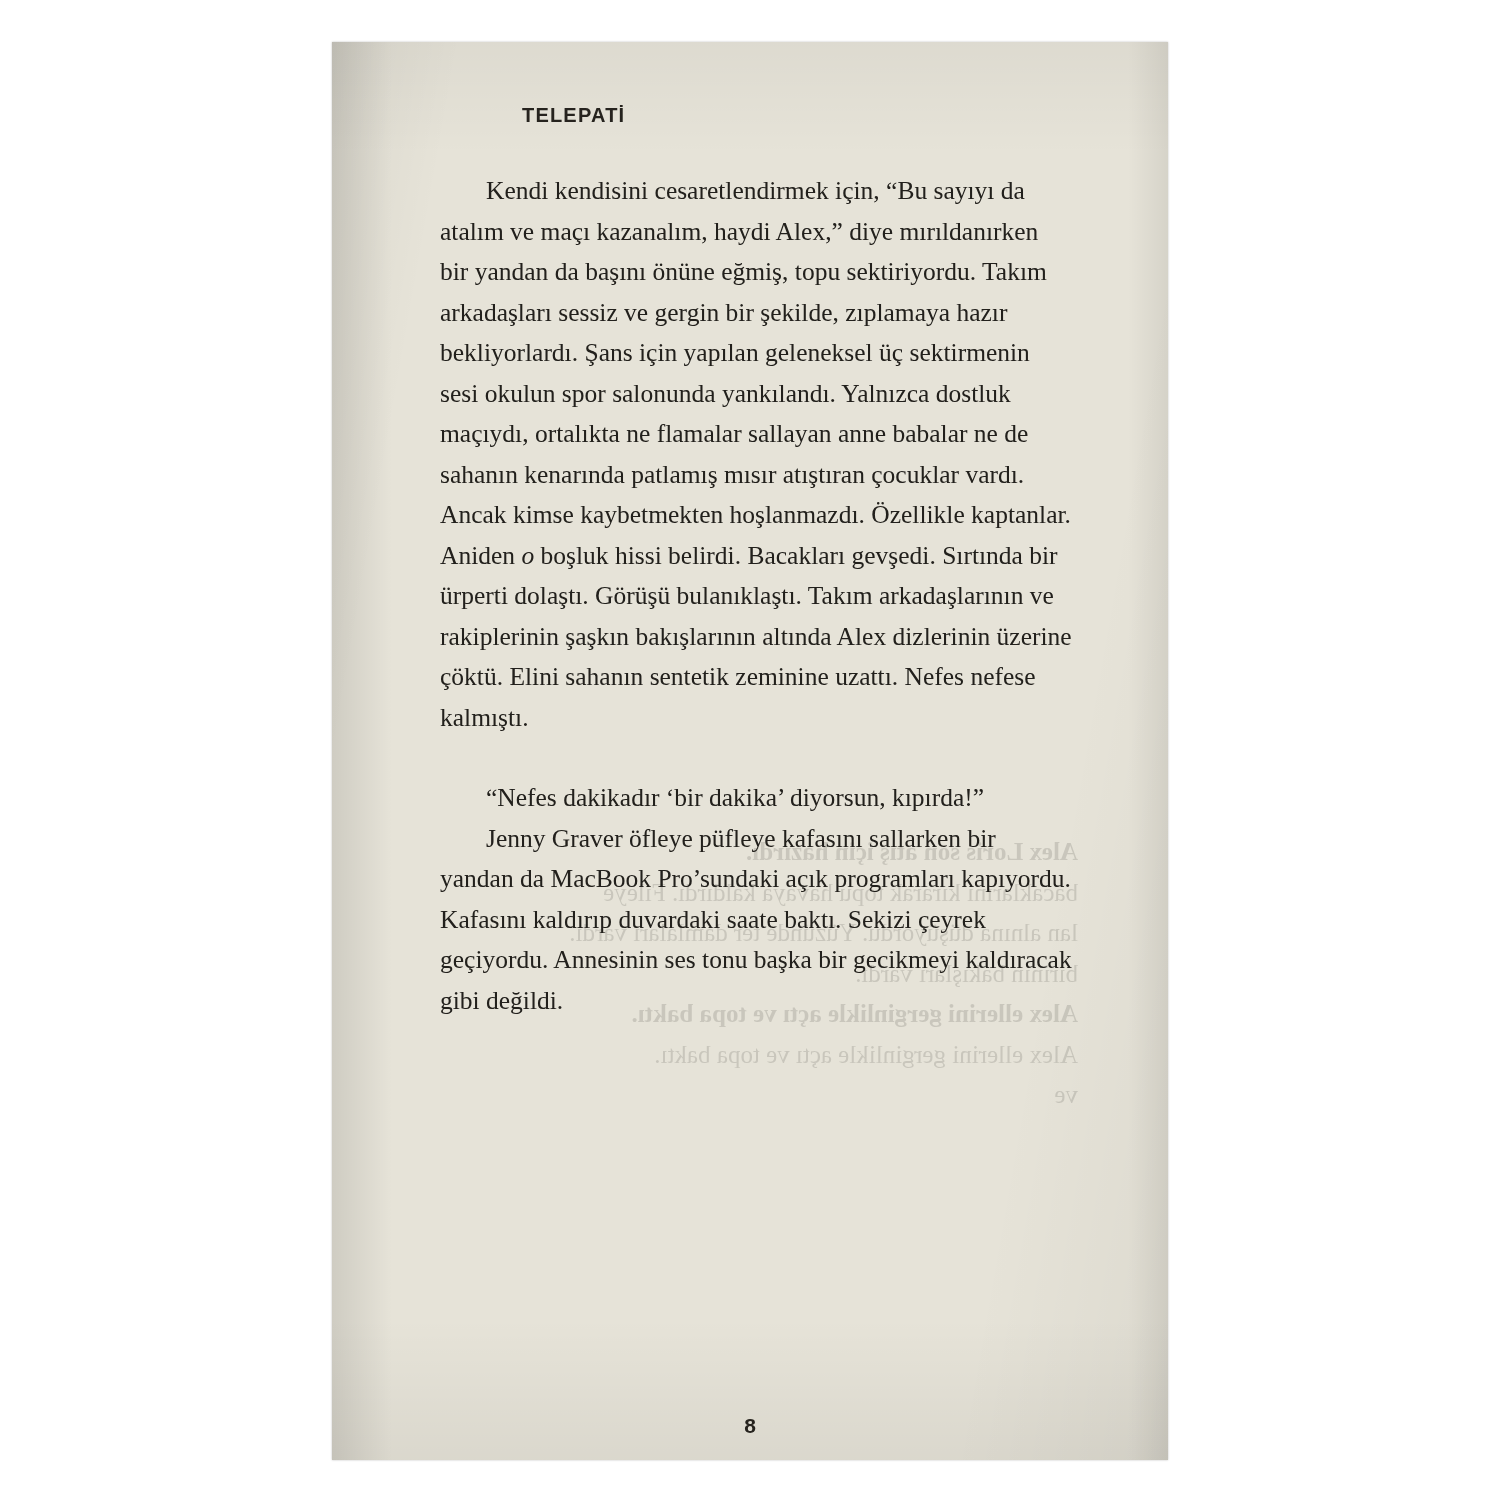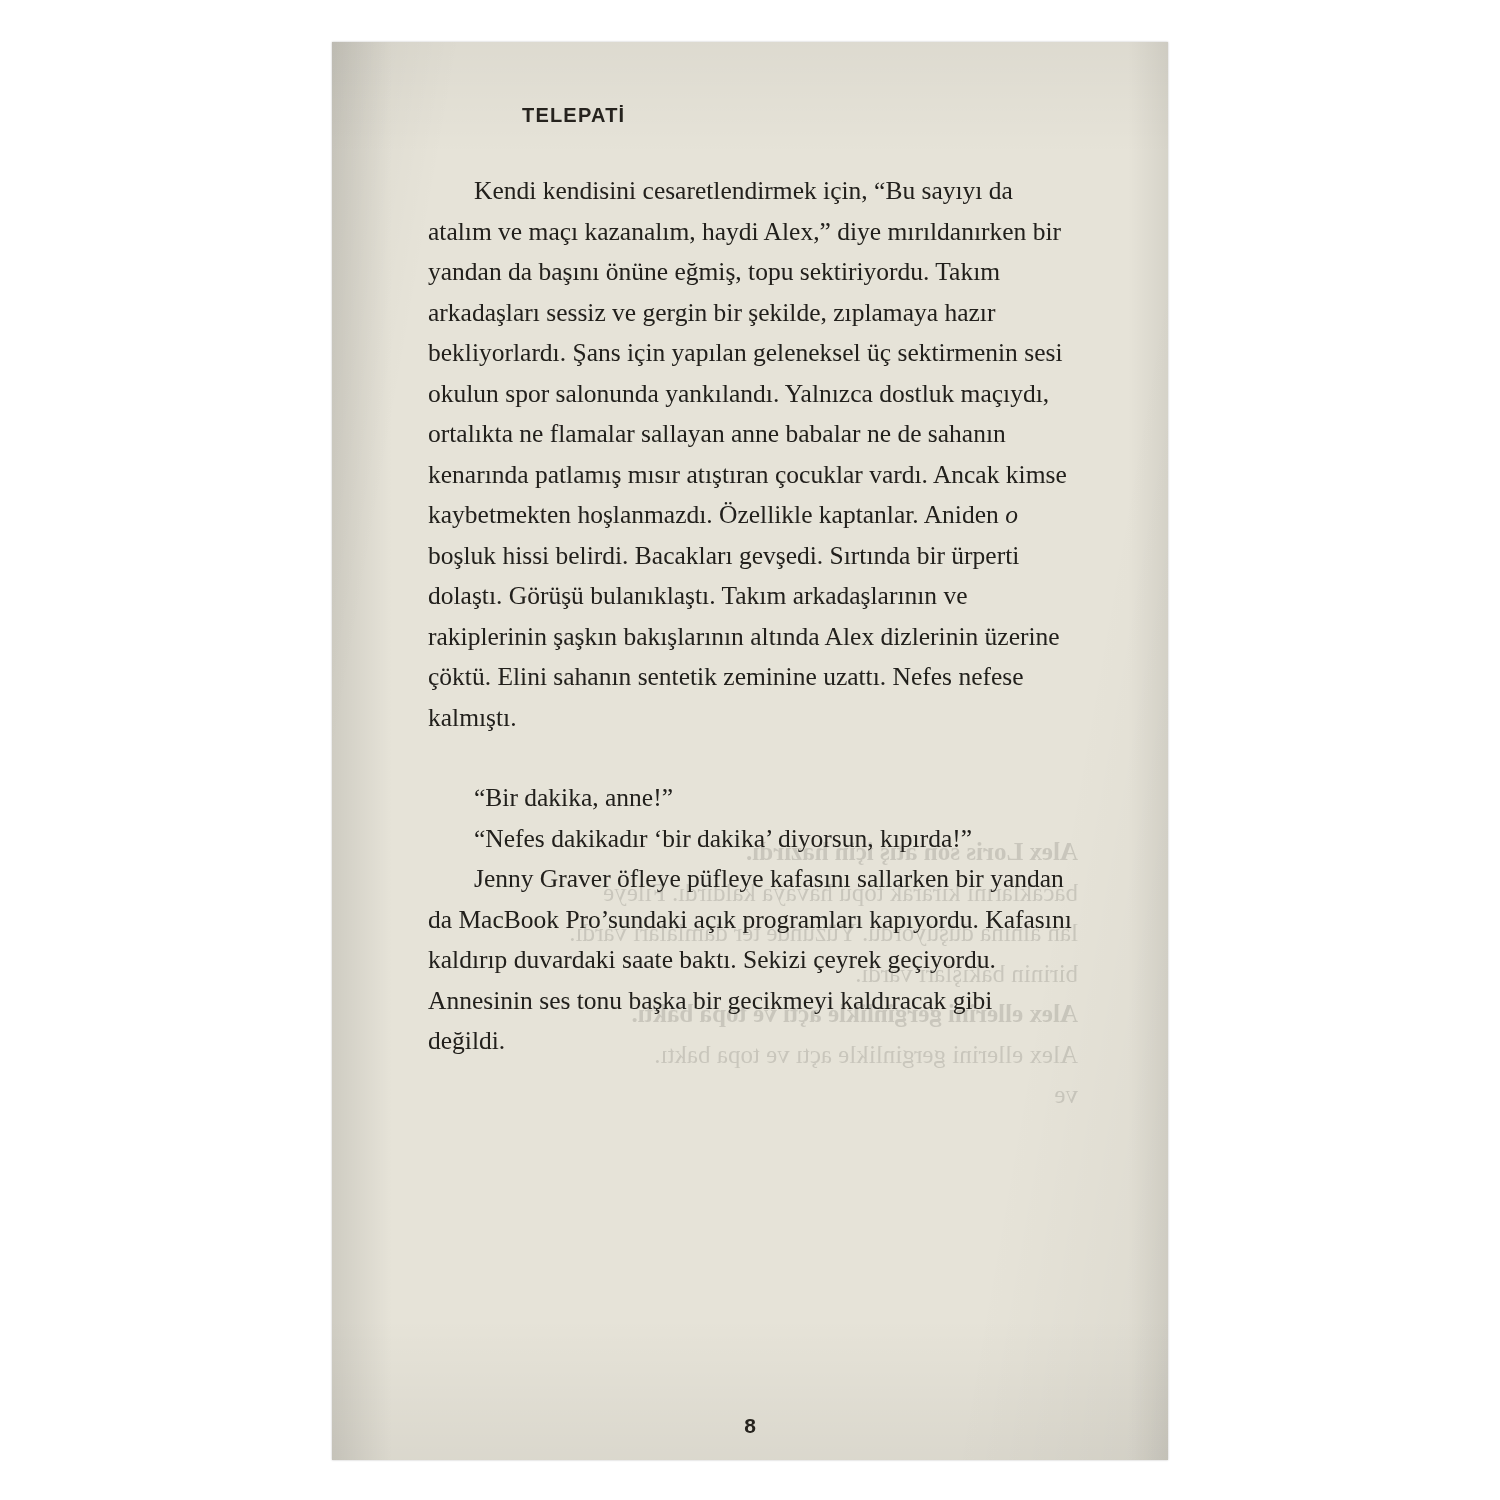--- a/index.html
+++ b/index.html
@@ -43,20 +43,21 @@
     margin-left: 94px;
     margin-top: 0;
   }
   .body-text {
     margin-top: 44px;
     font-family: "Liberation Serif", serif;
     font-size: 25.5px;
     line-height: 40.5px;
     color: #22201c;
     text-align: left;
+    margin-left: 12px;
   }
   .body-text p {
     margin: 0;
   }
   .indent {
     text-indent: 46px;
   }
   .noindent {
     text-indent: 0;
   }
@@ -141,21 +142,20 @@
 
       <div class="body-text">
 
         <p class="indent"><span>Kendi kendisini cesaretlendirmek için, “Bu sayıyı da atalım ve maçı kazanalım, haydi Alex,” diye mırıldanırken bir yandan da başını önüne eğmiş, topu sektiriyordu. Takım arkadaşları sessiz ve gergin bir şekilde, zıplamaya hazır bekliyorlardı. Şans için yapılan geleneksel üç sektirmenin sesi okulun spor salonunda yankılandı. Yalnızca dostluk maçıydı, ortalıkta ne flamalar sallayan anne babalar ne de sahanın kenarında patlamış mısır atıştıran çocuklar vardı. Ancak kimse kaybetmekten hoşlanmazdı. Özellikle kaptanlar. Aniden </span><span class="ital">o</span><span> boşluk hissi belirdi. Bacakları gevşedi. Sırtında bir ürperti dolaştı. Görüşü bulanıklaştı. Takım arkadaşlarının ve rakiplerinin şaşkın bakışlarının altında Alex dizlerinin üzerine çöktü. Elini sahanın sentetik zeminine uzattı. Nefes nefese kalmıştı.</span></p>
 
 
 
         <div class="gap"></div>
 
 
-        <p class="indent">“Bir dakika, anne!”</p>
 
         <p class="indent">“Nefes dakikadır ‘bir dakika’ diyorsun, kıpırda!”</p>
 
         <p class="indent">Jenny Graver öfleye püfleye kafasını sallarken bir yandan da MacBook Pro’sundaki açık programları kapıyordu. Kafasını kaldırıp duvardaki saate baktı. Sekizi çeyrek geçiyordu. Annesinin ses tonu başka bir gecikmeyi kaldıracak gibi değildi.</p>
 
 
       </div>
 
       <div class="folio">8</div>
 

